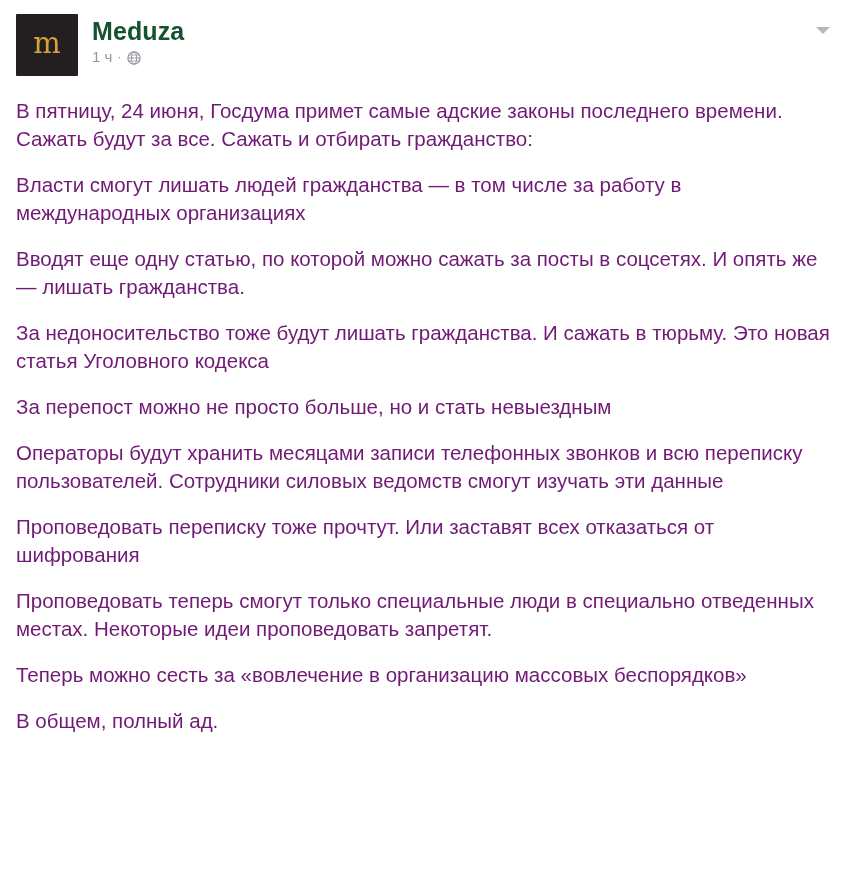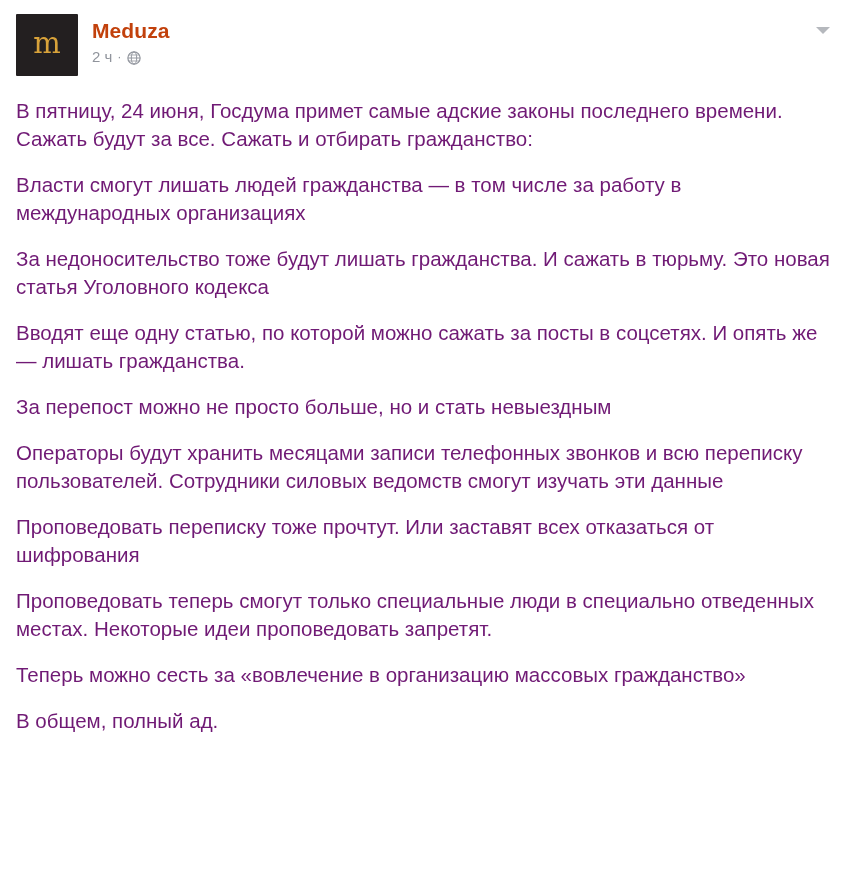--- a/index.html
+++ b/index.html
@@ -46,22 +46,22 @@
     padding-bottom: 3px;
   }
   .header-text {
     margin-left: 14px;
     display: flex;
     flex-direction: column;
     justify-content: flex-start;
     padding-top: 4px;
   }
   .page-name {
-    color: #c2410c;
-    font-size: 21px;
+    color: #14532d;
+    font-size: 25px;
     font-weight: bold;
     line-height: 26px;
     letter-spacing: 0.1px;
     cursor: pointer;
   }
   .meta-line {
     display: flex;
     align-items: center;
     margin-top: 4px;
     color: #90949c;
@@ -122,44 +122,44 @@
 
 <div class="post">
 
   <div class="post-header">
     <div class="avatar">
       <span class="avatar-glyph">m</span>
     </div>
     <div class="header-text">
       <span class="page-name">Meduza</span>
       <div class="meta-line">
-        <span class="meta-time">2 ч</span>
+        <span class="meta-time">1 ч</span>
         <span class="meta-dot">·</span>
         <span class="globe-icon">
           <svg width="14" height="14" viewBox="0 0 16 16" xmlns="http://www.w3.org/2000/svg">
             <circle cx="8" cy="8" r="7" fill="none" stroke="#90949c" stroke-width="1.4"></circle>
             <ellipse cx="8" cy="8" rx="3.1" ry="7" fill="none" stroke="#90949c" stroke-width="1.1"></ellipse>
             <line x1="1.2" y1="8" x2="14.8" y2="8" stroke="#90949c" stroke-width="1.1"></line>
             <line x1="2.3" y1="4.6" x2="13.7" y2="4.6" stroke="#90949c" stroke-width="0.9"></line>
             <line x1="2.3" y1="11.4" x2="13.7" y2="11.4" stroke="#90949c" stroke-width="0.9"></line>
           </svg>
         </span>
       </div>
     </div>
     <div class="chevron-btn">
       <span class="chevron"></span>
     </div>
   </div>
 
   <div class="post-body">
     <p>В пятницу, 24 июня, Госдума примет самые адские законы последнего времени. Сажать будут за все. Сажать и отбирать гражданство:</p>
     <p>Власти смогут лишать людей гражданства — в том числе за работу в международных организациях</p>
+    <p>Вводят еще одну статью, по которой можно сажать за посты в соцсетях. И опять же — лишать гражданства.</p>
     <p>За недоносительство тоже будут лишать гражданства. И сажать в тюрьму. Это новая статья Уголовного кодекса</p>
-    <p>Вводят еще одну статью, по которой можно сажать за посты в соцсетях. И опять же — лишать гражданства.</p>
     <p>За перепост можно не просто больше, но и стать невыездным</p>
     <p>Операторы будут хранить месяцами записи телефонных звонков и всю переписку пользователей. Сотрудники силовых ведомств смогут изучать эти данные</p>
     <p>Проповедовать переписку тоже прочтут. Или заставят всех отказаться от шифрования</p>
     <p>Проповедовать теперь смогут только специальные люди в специально отведенных местах. Некоторые идеи проповедовать запретят.</p>
-    <p>Теперь можно сесть за «вовлечение в организацию массовых гражданство»</p>
+    <p>Теперь можно сесть за «вовлечение в организацию массовых беспорядков»</p>
     <p>В общем, полный ад.</p>
   </div>
 
 </div>
 
 </body></html>

